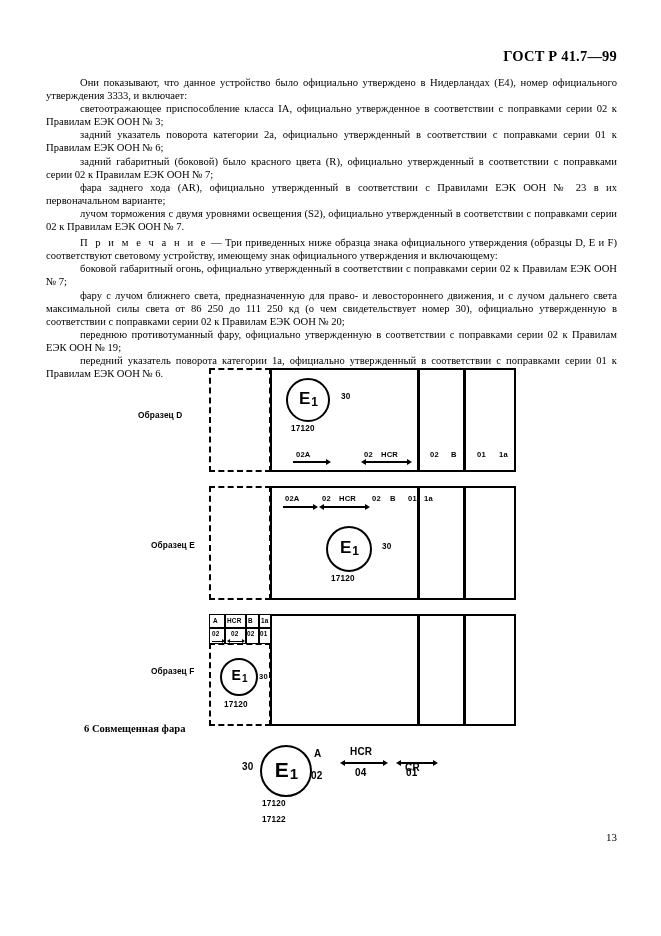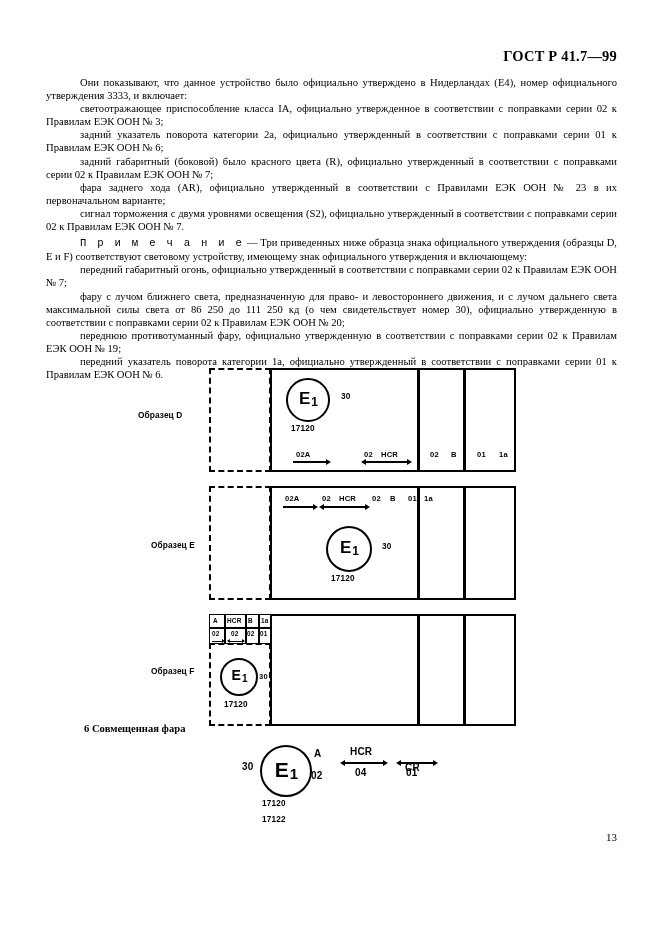--- a/index.html
+++ b/index.html
@@ -52,21 +52,20 @@
   }
   .para.note {
     text-indent: 34px;
     margin-top: 3px;
   }
   .para b {
     font-weight: normal;
   }
   .spaced {
     letter-spacing: 2.2px;
-    font-family: Liberation Mono, monospace;
   }
 
   
   .samples {
     position: absolute;
     left: 0;
     top: 366px;
     width: 661px;
     height: 370px;
   }
@@ -200,23 +199,23 @@
 <div class="page">
 
   <div class="header">ГОСТ Р 41.7—99</div>
 
   <div class="body-text">
     <p class="para" id="p0"><span>Они показывают, что данное устройство было официально утверждено в Нидерландах (Е4), номер официального утверждения 3333, и включает:</span></p>
     <p class="para" id="p1"><b>светоотражающее приспособление класса </b><b>IA</b><span>, официально утвержденное в соответствии с поправками серии 02 к Правилам ЕЭК ООН № 3;</span></p>
     <p class="para" id="p2"><b>задний указатель поворота</b><span> категории 2а, официально утвержденный в соответствии с поправками серии 01 к Правилам ЕЭК ООН № 6;</span></p>
     <p class="para" id="p3"><b>задний габаритный (боковой) было красного цвета</b><span> (R), официально утвержденный в соответствии с поправками серии 02 к Правилам ЕЭК ООН № 7;</span></p>
     <p class="para" id="p5"><b>фара заднего хода</b><span> (AR), официально утвержденный в соответствии с Правилами ЕЭК ООН № 23 в их первоначальном варианте;</span></p>
-    <p class="para" id="p6"><b>сигнал торможения</b><span> с двумя уровнями освещения (S2), официально утвержденный в соответствии с поправками серии 02 к Правилам ЕЭК ООН № 7.</span></p>
+    <p class="para" id="p6"><b>лучом торможения</b><span> с двумя уровнями освещения (S2), официально утвержденный в соответствии с поправками серии 02 к Правилам ЕЭК ООН № 7.</span></p>
     <p class="para note" id="p7"><span class="spaced">П р и м е ч а н и е</span><span> — Три приведенных ниже образца знака официального утверждения (образцы D, Е и F) соответствуют световому устройству, имеющему знак официального утверждения и включающему:</span></p>
-    <p class="para" id="p8"><b>передний габаритный огонь,</b><span> официально утвержденный в соответствии с поправками серии 02 к  Правилам ЕЭК ООН № 7;</span></p>
+    <p class="para" id="p8"><b>боковой габаритный огонь,</b><span> официально утвержденный в соответствии с поправками серии 02 к  Правилам ЕЭК ООН № 7;</span></p>
     <p class="para" id="p9"><b>фару</b><span> с лучом ближнего света, предназначенную для право- и левостороннего движения, и с лучом дальнего света максимальной силы света от 86 250 до 111 250 кд (о чем свидетельствует номер 30), официально утвержденную в соответствии с поправками серии 02 к Правилам ЕЭК ООН № 20;</span></p>
     <p class="para" id="p10"><b>переднюю противотуманный фару</b><span>, официально утвержденную в соответствии с поправками серии 02 к Правилам ЕЭК ООН № 19;</span></p>
     <p class="para" id="p11"><b>передний указатель поворота</b><span> категории 1а, официально утвержденный в соответствии с поправками серии 01 к Правилам ЕЭК ООН № 6.</span></p>
   </div>
 
   <div class="samples">
 
     <div class="sample-row" style="top:0px;height:114px;">
       <div class="sample-label" style="left:138px; top:44px;text-align:right;">Образец D</div>
 

